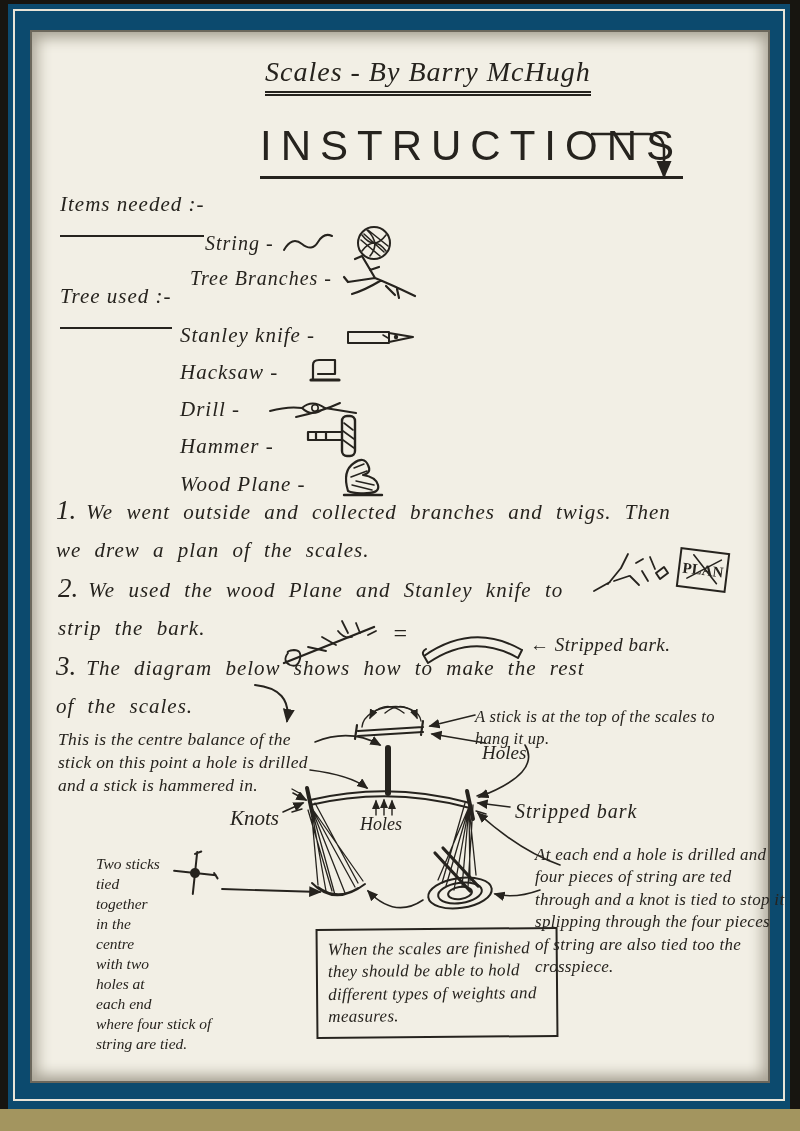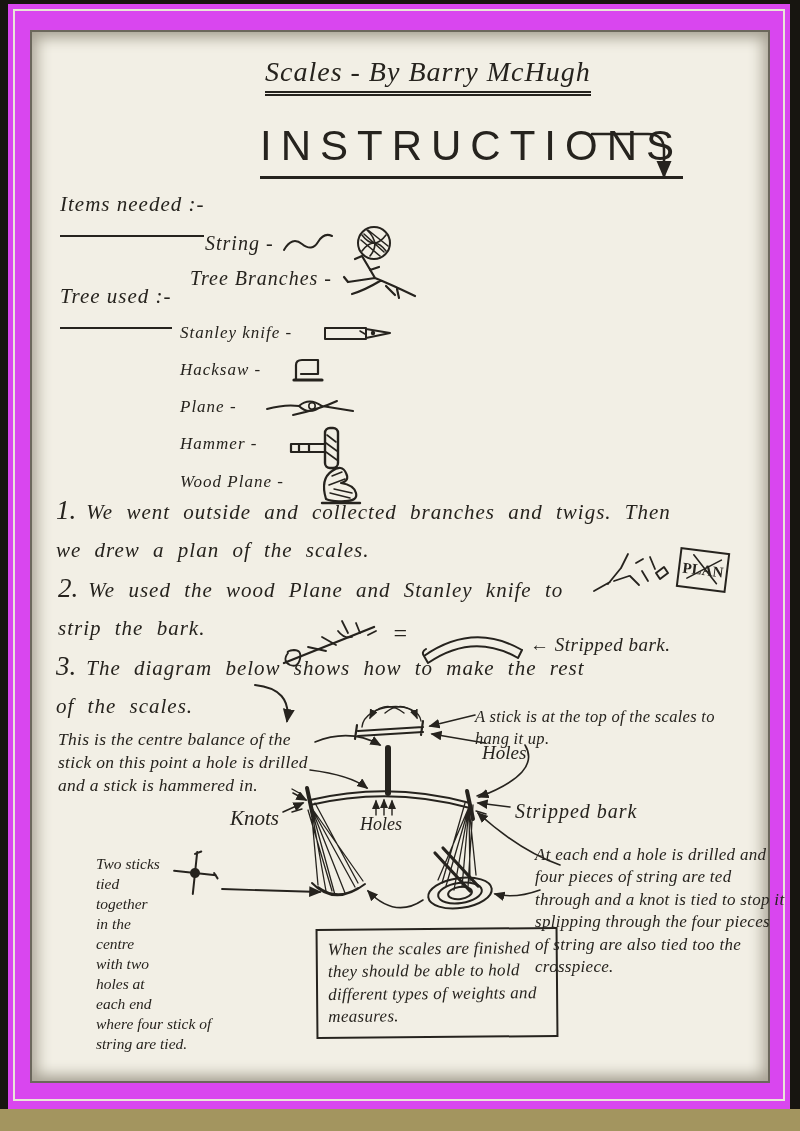--- a/index.html
+++ b/index.html
@@ -1,36 +1,36 @@
 <!DOCTYPE html>
 <html><head>
 <meta charset="utf-8">
 <style>
   html,body{margin:0;padding:0}
   body{width:800px;height:1131px;position:relative;overflow:hidden;background:#171510;
        font-family:"Liberation Serif",serif;color:#26231e}
-  .photo{position:absolute;left:8px;top:4px;right:10px;bottom:22px;background:#d946ef}
+  .photo{position:absolute;left:8px;top:4px;right:10px;bottom:22px;background:#0c4a6e}
   .pin{position:absolute;inset:5px 5px 8px 5px;border:2px solid #e9e5d8}
   .page{position:absolute;inset:26px 20px 26px 22px;background:#f2efe5;
         box-shadow:inset 0 0 0 2px #6b675c,
                    inset 0 16px 14px -8px #a8a395,
                    inset 0 -16px 14px -8px #a8a395,
                    inset 16px 0 14px -8px #b3aea0,
                    inset -16px 0 14px -8px #b3aea0}
   .mat{position:absolute;left:0;right:0;bottom:0;height:22px;background:#a3955f}
   .abs{position:absolute}
   .hw{font-style:italic}
   .ul{border-bottom:2px solid #26231e;padding-bottom:18px}
   .ul2{border-bottom:5px double #26231e;padding-bottom:3px}
   .title{font-size:28px;letter-spacing:1px}
   .heading{font-family:"Liberation Sans",sans-serif;font-size:42px;letter-spacing:9px;
            border-bottom:3px solid #26231e;padding-bottom:6px}
   .sect{font-size:21px;letter-spacing:1px}
   .row{display:flex;align-items:center;gap:8px;font-size:20px;letter-spacing:1px}
-  .tool-row{display:flex;align-items:center;gap:28px;font-size:17px;letter-spacing:1px;margin-bottom:7px;height:30px}
+  .tool-row{display:flex;align-items:flex-end;gap:28px;font-size:21px;letter-spacing:1px;margin-bottom:7px;height:30px}
   .step{line-height:37px}
   .step-num{font-size:27px;padding-right:10px;font-style:italic}
   .step-text{font-size:21px;letter-spacing:1px;word-spacing:7px}
   .note{line-height:1.32;letter-spacing:.3px}
   .nowrap div{white-space:nowrap}
   .boxnote{border:2.5px solid #26231e;padding:8px 10px;transform:rotate(-.5deg)}
   .planbox{border:2px solid #26231e;width:46px;height:36px;display:flex;align-items:center;
            justify-content:center;transform:rotate(7deg);font-size:15px;font-weight:bold;position:relative}
   svg{overflow:visible;display:block}
   .ink{stroke:#26231e;fill:none;stroke-linecap:round;stroke-linejoin:round}
@@ -81,21 +81,21 @@
         </svg>
       </div>
       <div class="tool-row hw">
         <span>Hacksaw -</span>
         <svg width="38" height="30" viewBox="0 0 38 30">
           <path class="ink" stroke-width="2.2" d="M7,25 V10 Q7,5 13,5 H29 V19 H12"></path>
           <path class="ink" stroke-width="3.2" d="M5,25 H33"></path>
         </svg>
       </div>
       <div class="tool-row hw">
-        <span>Plane -</span>
+        <span>Drill -</span>
         <svg width="92" height="26" viewBox="0 0 92 26">
           <path class="ink" stroke-width="2" d="M2,15 Q20,10 34,12 M34,12 Q44,3 57,12 Q44,22 34,12 z M57,12 L88,17 M28,21 Q55,15 72,7"></path>
           <circle class="ink" stroke-width="1.6" cx="47" cy="12" r="3.2"></circle>
         </svg>
       </div>
       <div class="tool-row hw">
         <span>Hammer -</span>
         <svg width="60" height="46" viewBox="0 0 60 46" style="margin-top:8px">
           <rect class="ink" stroke-width="2.4" x="40" y="3" width="13" height="40" rx="5"></rect>
           <path class="ink" stroke-width="1.6" d="M42,10 l9,7 M41,18 l11,8 M41,27 l11,8"></path>

